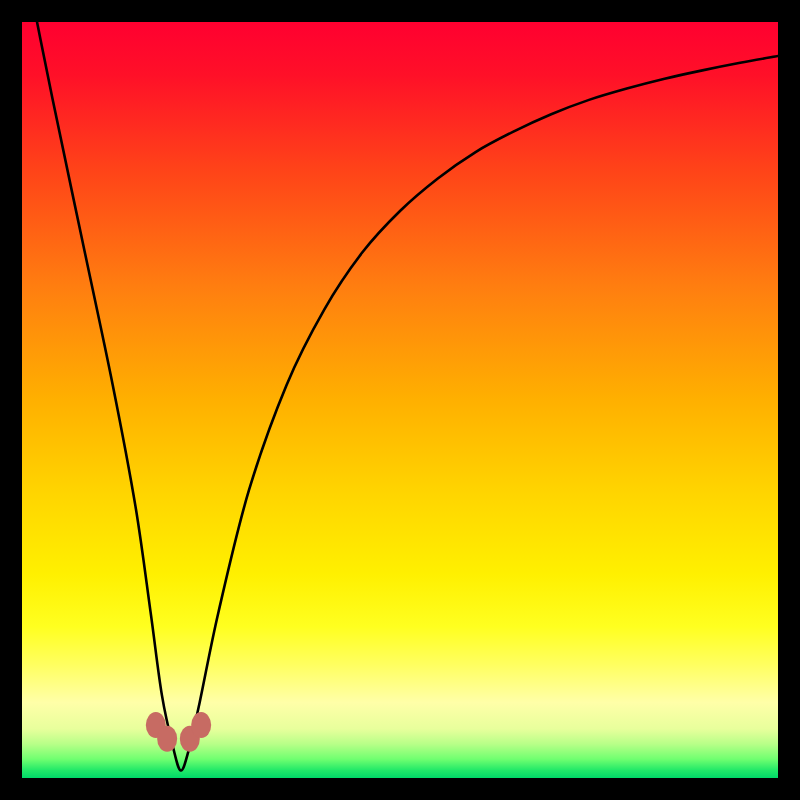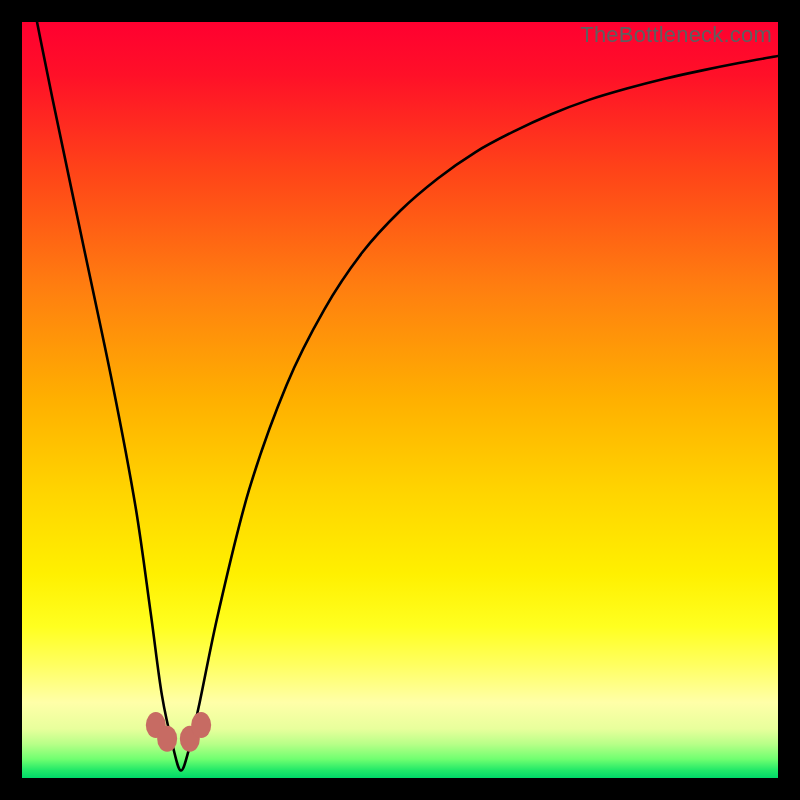--- a/index.html
+++ b/index.html
@@ -64,15 +64,14 @@
       </defs>
       <rect id="bg-rect" x="0" y="0" width="756" height="756" fill="url(#bg-grad)"></rect>
       <path id="curve-path" fill="none" d="M 0,-75.60000000000007 C 5.04,-50.40000000000006 20.160000000000004,26.459999999999965 30.240000000000002,75.59999999999998 C 40.32,124.74 50.400000000000006,171.36000000000004 60.480000000000004,219.24000000000004 C 70.56,267.12000000000006 81.9,318.78 90.72,362.88 C 99.53999999999999,406.98 107.1,446.04 113.39999999999999,483.84000000000003 C 119.69999999999999,521.6400000000001 124.11000000000001,558.1800000000001 128.52,589.6800000000001 C 132.93,621.1800000000001 136.07999999999998,650.1600000000001 139.85999999999999,672.84 C 143.64,695.52 148.05,713.16 151.20000000000002,725.76 C 154.35000000000002,738.36 156.24,747.81 158.76,748.4399999999999 C 161.27999999999997,749.0699999999999 163.17,740.88 166.32,729.54 C 169.47,718.1999999999999 172.62,703.7099999999999 177.66,680.4 C 182.7,657.09 188.37,624.96 196.56,589.6800000000001 C 204.75,554.4000000000001 215.45999999999998,506.52 226.79999999999998,468.71999999999997 C 238.14,430.91999999999996 251.99999999999994,393.12 264.59999999999997,362.88 C 277.2,332.64 289.8,309.33000000000004 302.40000000000003,287.28000000000003 C 315.00000000000006,265.23 327.6,246.96000000000004 340.2,230.58000000000004 C 352.79999999999995,214.20000000000005 365.4,201.348 378,189 C 390.6,176.652 403.20000000000005,166.31999999999996 415.8,156.49199999999996 C 428.4,146.66399999999996 440.99999999999994,137.84400000000002 453.59999999999997,130.03200000000004 C 466.2,122.22000000000006 478.80000000000007,115.92000000000003 491.40000000000003,109.62000000000002 C 504,103.32000000000001 516.5999999999999,97.524 529.1999999999999,92.232 C 541.8,86.94 554.4,82.15199999999999 567,77.86799999999998 C 579.6,73.58399999999997 592.2,70.05599999999998 604.8000000000001,66.52799999999998 C 617.4000000000001,62.99999999999997 630,59.72399999999997 642.6,56.69999999999997 C 655.2,53.675999999999966 667.8,51.029999999999944 680.4,48.38399999999996 C 693,45.73799999999997 705.5999999999999,43.21800000000002 718.1999999999999,40.824000000000034 C 730.8,38.43000000000005 749.7,35.15400000000003 756,34.02000000000003" stroke="#000000" stroke-width="2.6" stroke-linecap="round"></path>
       <g id="markers-group">
           <ellipse cx="133.81199999999998" cy="703.08" rx="10" ry="13" fill="#c76b63"></ellipse>
           <ellipse cx="145.15200000000002" cy="716.688" rx="10" ry="13" fill="#c76b63"></ellipse>
           <ellipse cx="167.832" cy="716.688" rx="10" ry="13" fill="#c76b63"></ellipse>
           <ellipse cx="179.172" cy="703.08" rx="10" ry="13" fill="#c76b63"></ellipse>
         </g>
     </svg>
-    <div class="watermark">TheBottleneck.com</div>
   </div>
 </div>
 
 </body></html>

